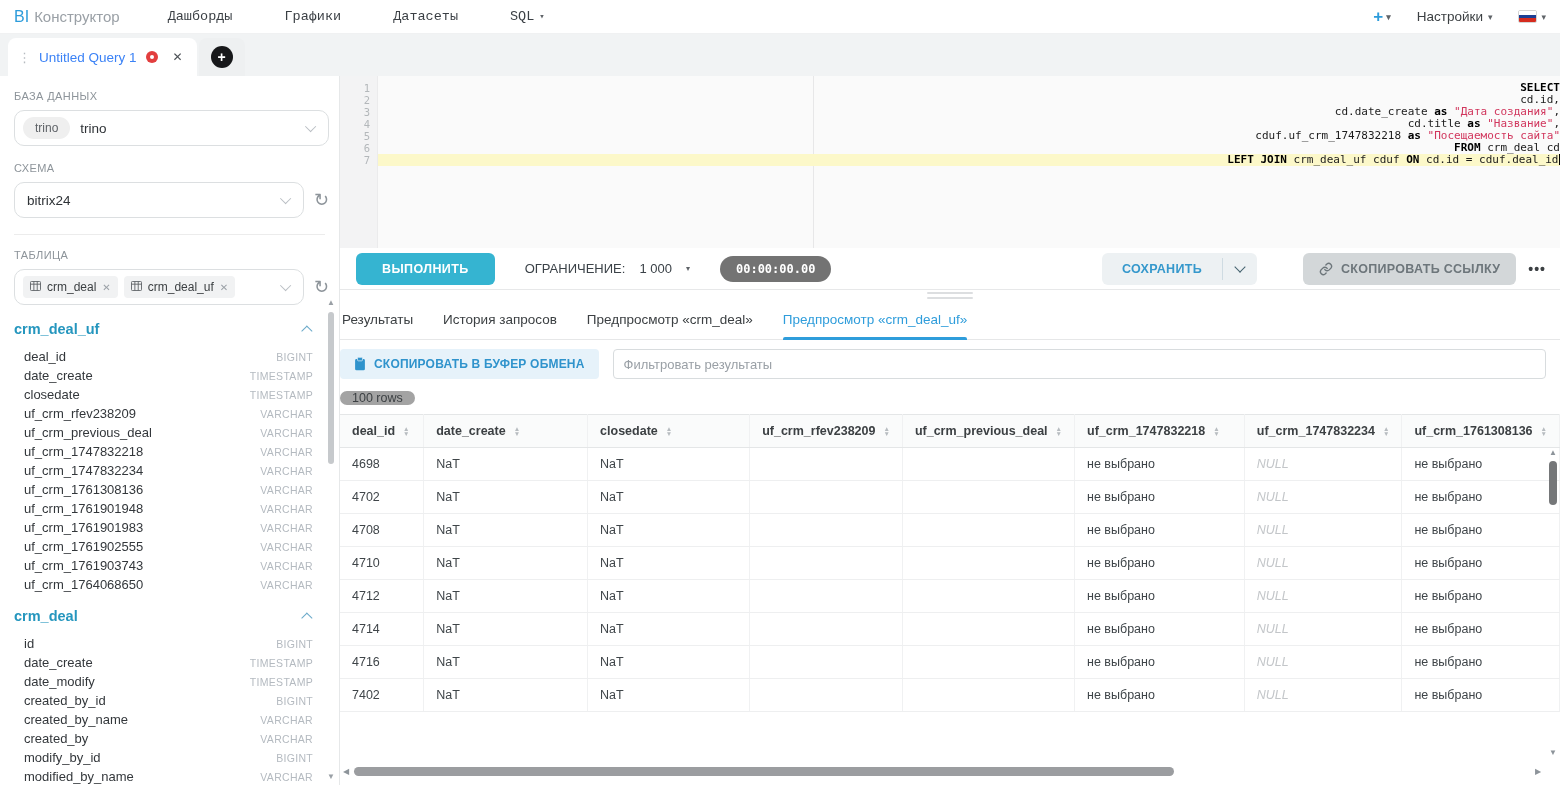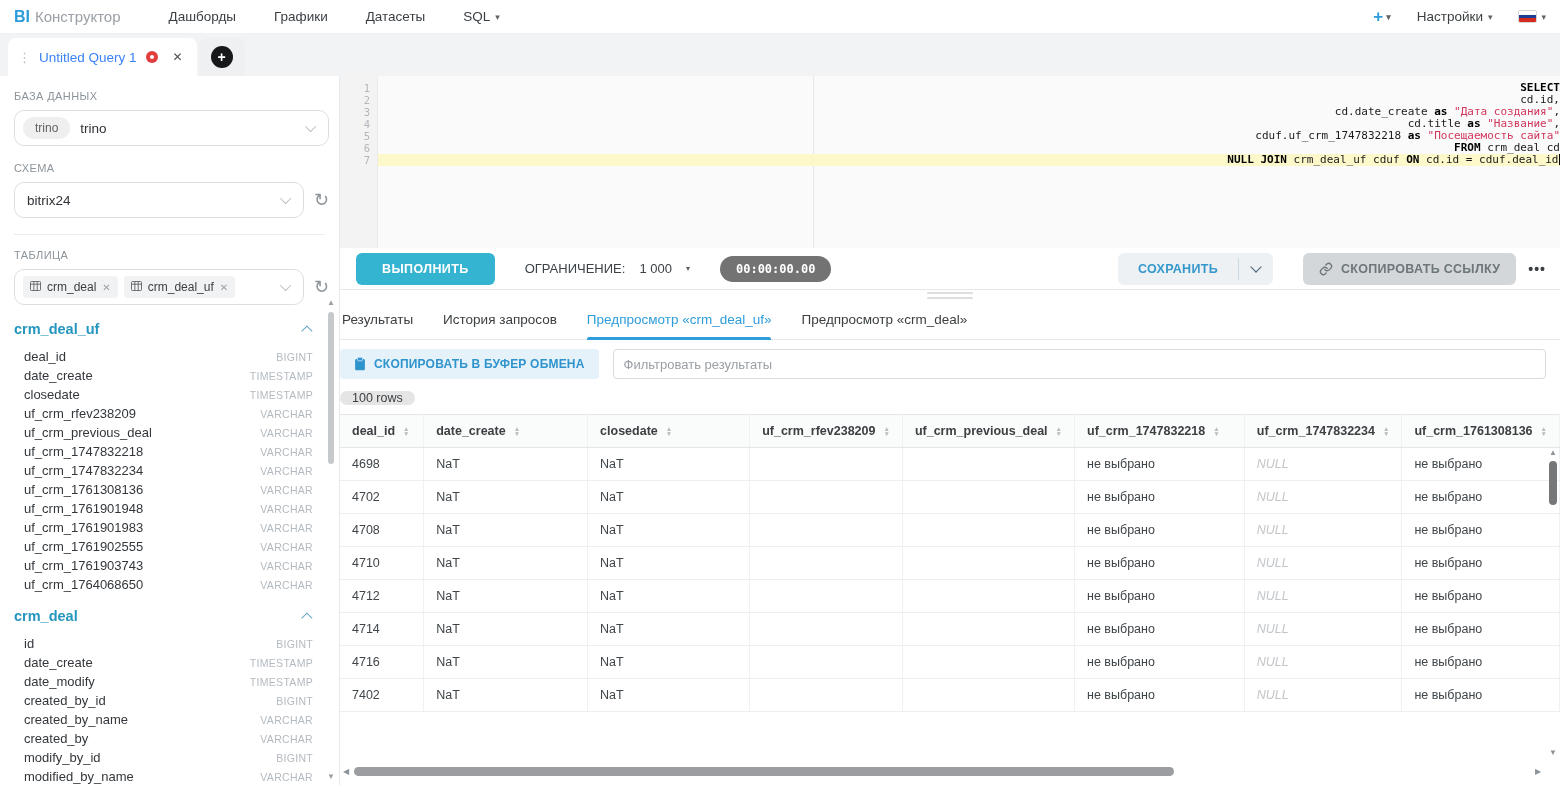--- a/index.html
+++ b/index.html
@@ -3,23 +3,23 @@
 <meta charset="utf-8">
 <style>
   * { margin:0; padding:0; box-sizing:border-box; }
   html,body { width:1560px; height:785px; overflow:hidden; background:#fff;
     font-family:"Liberation Sans", sans-serif; color:#3c4043; }
 
   
   .navbar { height:34px; display:flex; align-items:center; padding:0 14px;
     background:#fff; border-bottom:1px solid #f0f1f2; }
   .logo { display:flex; align-items:baseline; gap:5px; margin-right:48px; }
-  .logo-bi { color:#2d9cdb; font-weight:bold; font-size:16px; }
+  .logo-bi { color:#2d9cdb; font-weight:normal; font-size:16px; }
   .logo-name { color:#9aa0a6; font-size:15px; }
-  .nav-items { display:flex; align-items:center; gap:38px; font-size:13.5px; color:#3a3f44; }
+  .nav-items { display:flex; align-items:center; gap:52px; font-size:13.5px; color:#3a3f44;font-family:Liberation Mono, monospace; }
   .nav-item { cursor:pointer; display:flex; align-items:center; gap:5px; }
   .caret { font-size:9px; color:#5f6368; }
   .nav-right { margin-left:auto; display:flex; align-items:center; gap:26px; font-size:13.5px; }
   .nav-plus { color:#2d9cdb; font-size:17px; font-weight:bold; display:flex; align-items:center; gap:3px; cursor:pointer; }
   .nav-settings { display:flex; align-items:center; gap:5px; cursor:pointer; }
   .flag { width:19px; height:13px; border:1px solid #d5d5d5; border-radius:2px; overflow:hidden; display:inline-block; }
   .flag div { height:33.3%; }
   .flag .w { background:#fff; } .flag .b { background:#1c3f94; } .flag .r { background:#d52b1e; }
   .flag-group { display:flex; align-items:center; gap:4px; cursor:pointer; }
 
@@ -101,21 +101,21 @@
   .limit-caret { font-size:8px; color:#5f6368; }
   .timer-pill { background:#737373; color:#fff; font-family:"DejaVu Sans Mono", monospace;
     font-size:12px; font-weight:bold; border-radius:999px; padding:6px 16px; margin-left:30px; }
   .save-split { margin-left:auto; display:flex; align-items:stretch; background:#edf1f3;
     border-radius:6px; overflow:hidden; height:32px; }
   .save-main { color:#3598cc; font-weight:bold; font-size:12.5px; letter-spacing:.3px;
     display:flex; align-items:center; padding:0 20px; cursor:pointer; }
   .save-sep { width:1px; background:#cfdbe2; margin:5px 0; }
   .save-caret { display:flex; align-items:center; padding:0 13px; cursor:pointer; }
   .save-caret .chev { border-color:#44626e; transform:rotate(-45deg); margin-top:-3px; }
-  .copylink-btn { margin-left:30px; background:#d3d7d9; border:none; border-radius:6px; height:32px;
+  .copylink-btn { margin-left:46px; background:#d3d7d9; border:none; border-radius:6px; height:32px;
     color:#6d767b; font-weight:bold; font-size:12.5px; letter-spacing:.3px; display:flex;
     align-items:center; gap:8px; padding:0 16px; cursor:not-allowed; font-family:inherit; }
   .more-dots { margin-left:12px; font-size:14px; color:#3c4043; letter-spacing:1px; font-weight:bold; cursor:pointer; }
 
   
   .handle-row { height:10px; display:flex; flex-direction:column; align-items:center;
     justify-content:center; gap:3px; cursor:row-resize; }
   .handle-row span { width:46px; height:2px; background:#dcdee0; border-radius:1px; display:block; }
 
   
@@ -128,21 +128,21 @@
 
   
   .res-toolbar { display:flex; align-items:center; gap:14px; padding:9px 14px 0 0; }
   .copybuf-btn { background:#e6f2fa; border:none; border-radius:4px; height:30px; color:#2f93cc;
     font-weight:bold; font-size:12px; letter-spacing:.2px; display:flex; align-items:center; gap:8px;
     padding:0 14px; cursor:pointer; font-family:inherit; flex:none; }
   .filter-input { flex:1; height:30px; border:1px solid #d8dcde; border-radius:4px; padding:0 10px;
     font-size:13px; color:#3c4043; font-family:inherit; outline:none; }
   .filter-input::placeholder { color:#9aa0a6; }
   .badge-row { padding:9px 0 8px 0; }
-  .rows-badge { background:#e5e5e5; border-radius:12px; padding:0 12px; font-size:12.5px; color:#3c4043; }
+  .rows-badge { background:#a3a3a3; border-radius:12px; padding:0 12px; font-size:12.5px; color:#3c4043; }
 
   
   .table-zone { flex:1; position:relative; overflow:hidden; }
   .results-table { border-collapse:collapse; table-layout:fixed; }
   .results-table th, .results-table td { height:33px; padding:0 12px; text-align:left;
     white-space:nowrap; overflow:hidden; font-size:12.5px; border-right:1px solid #f0f1f2; }
   .results-table thead th { background:#fafbfb; font-weight:bold; color:#3c4043;
     border-top:1px solid #e4e6e7; border-bottom:1px solid #e4e6e7; }
   .results-table td { color:#3f4549; border-bottom:1px solid #eeeff0; }
   .results-table td.null { color:#c3c6c9; font-style:italic; }
@@ -377,21 +377,21 @@
           <div>7</div>
         </div>
       <div class="code" id="editor-code">
         <div class="print-margin"></div>
       <div class="code-line"><span class="tok-kw">SELECT</span></div>
           <div class="code-line"><span class="">cd.id,</span></div>
           <div class="code-line"><span class="">cd.date_create </span><span class="tok-kw">as</span><span class=""> </span><span class="tok-str">"Дата создания"</span><span class="">,</span></div>
           <div class="code-line"><span class="">cd.title </span><span class="tok-kw">as</span><span class=""> </span><span class="tok-str">"Название"</span><span class="">,</span></div>
           <div class="code-line"><span class="">cduf.uf_crm_1747832218 </span><span class="tok-kw">as</span><span class=""> </span><span class="tok-str">"Посещаемость сайта"</span></div>
           <div class="code-line"><span class="tok-kw">FROM</span><span class=""> crm_deal cd</span></div>
-          <div class="code-line active"><span class="tok-kw">NULL JOIN</span><span class=""> crm_deal_uf cduf </span><span class="tok-kw">ON</span><span class=""> cd.id = cduf.deal_id</span><span class="cursor"></span></div>
+          <div class="code-line active"><span class="tok-kw">LEFT JOIN</span><span class=""> crm_deal_uf cduf </span><span class="tok-kw">ON</span><span class=""> cd.id = cduf.deal_id</span><span class="cursor"></span></div>
         </div>
     </div>
 
     <div class="ed-toolbar">
       <button class="run-btn">ВЫПОЛНИТЬ</button>
       <span class="limit-group">
         <span>ОГРАНИЧЕНИЕ:</span>
         <span>1 000</span>
         <span class="limit-caret">▾</span>
       </span>
@@ -416,22 +416,22 @@
     </div>
 
     <div class="handle-row">
         <span></span>
         <span></span>
       </div>
 
     <div class="rtabs" id="result-tabs">
         <div class="rtab">Результаты</div>
         <div class="rtab">История запросов</div>
+        <div class="rtab">Предпросмотр «crm_deal»</div>
         <div class="rtab active">Предпросмотр «crm_deal_uf»</div>
-        <div class="rtab">Предпросмотр «crm_deal»</div>
       </div>
 
     <div class="res-toolbar">
       <button class="copybuf-btn">
         <svg width="12" height="14" viewBox="0 0 16 20">
           <rect x="1" y="3" width="14" height="16" rx="2" fill="#2f93cc"></rect>
           <rect x="4.5" y="0.5" width="7" height="5" rx="1.2" fill="#2f93cc" stroke="#e6f2fa"></rect>
         </svg>
         <span>СКОПИРОВАТЬ В БУФЕР ОБМЕНА</span>
       </button>

